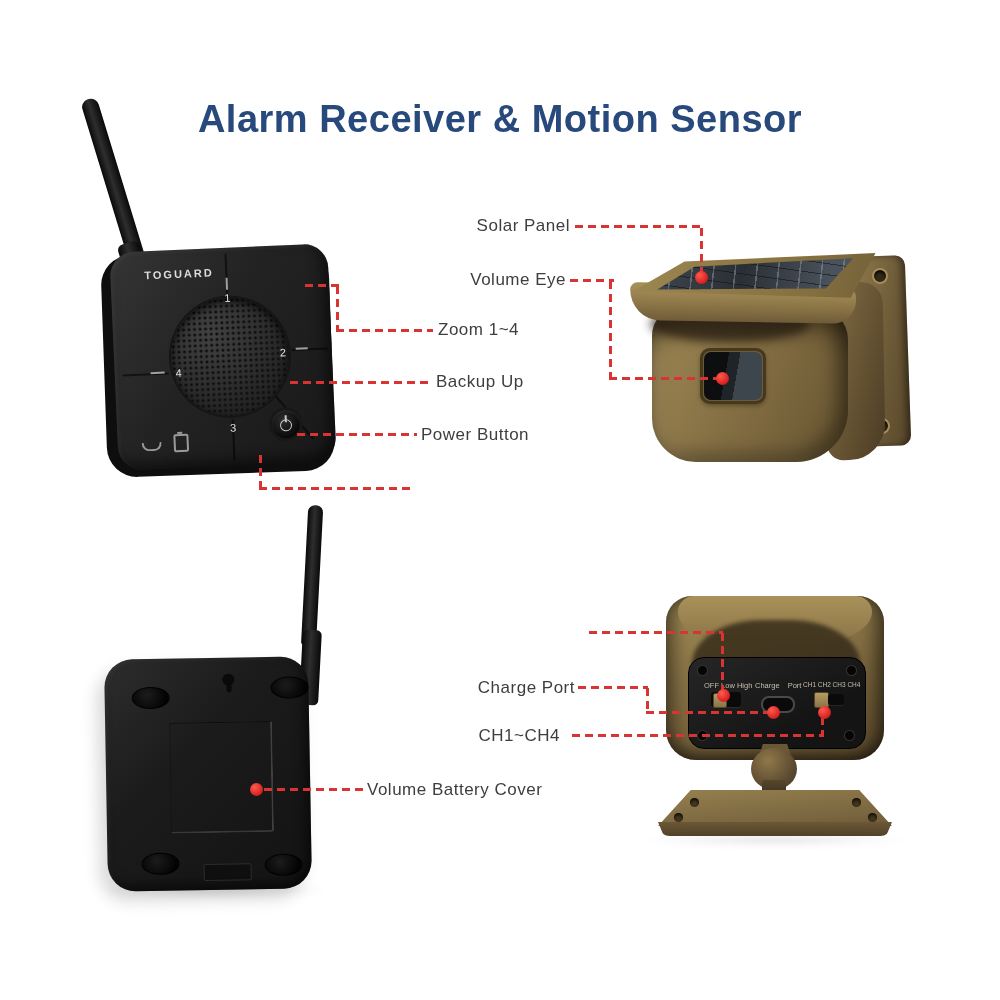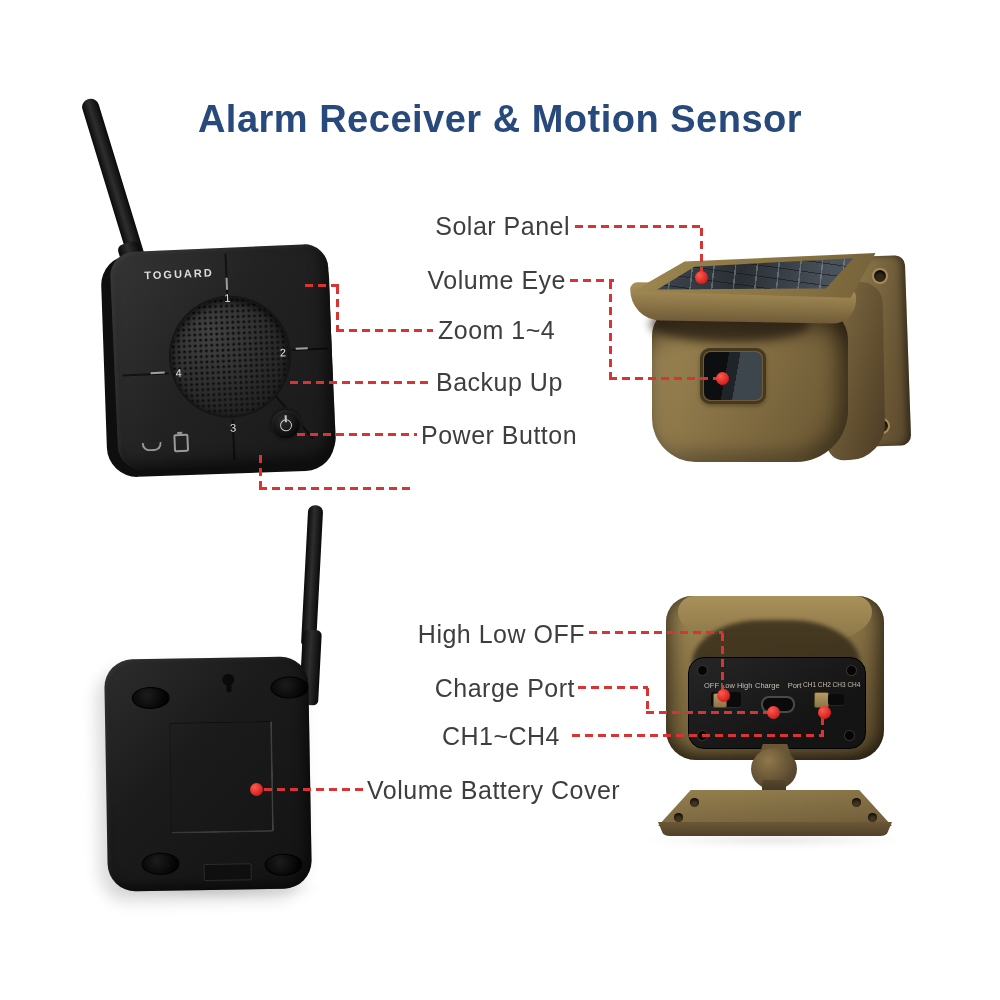--- a/index.html
+++ b/index.html
@@ -6,21 +6,21 @@
     --red:#d93434;
     --title-blue:#27497b;
     --label-gray:#3e3e3e;
   }
   html,body{margin:0;padding:0;background:#fff;}
   .stage{position:relative;width:1000px;height:1000px;background:#fff;overflow:hidden;
          font-family:"Liberation Sans",sans-serif;}
   .abs{position:absolute;}
   .title{position:absolute;left:0;right:0;top:98px;text-align:center;
          font-size:38px;font-weight:bold;letter-spacing:.5px;color:var(--title-blue);}
-  .callout-label{position:absolute;font-size:25px;letter-spacing:.5px;color:var(--label-gray);
+  .callout-label{position:absolute;font-size:17px;letter-spacing:.5px;color:var(--label-gray);
                  line-height:32px;white-space:nowrap;}
   .dash-h{position:absolute;height:3px;
           background:repeating-linear-gradient(90deg,var(--red) 0 8px,transparent 8px 13px);}
   .dash-v{position:absolute;width:3px;
           background:repeating-linear-gradient(180deg,var(--red) 0 8px,transparent 8px 13px);}
   .dot{position:absolute;width:13px;height:13px;border-radius:50%;
        background:radial-gradient(circle at 35% 32%,#ff5a4d,#d21f1f 72%);}
   .callout-layer{z-index:10;}
 
   
@@ -259,21 +259,20 @@
 
     <div class="callout-label" style="left:436px;top:366px;">Backup Up</div>
     <div class="dash-h" style="left:290px;top:381px;width:141px;"></div>
 
     <div class="callout-label" style="left:421px;top:419px;">Power Button</div>
     <div class="dash-h" style="left:297px;top:433px;width:120px;"></div>
 
     <div class="dash-v" style="left:259px;top:455px;height:35px;"></div>
     <div class="dash-h" style="left:259px;top:487px;width:152px;"></div>
 
-    <div class="callout-label" style="right:415px;top:618px;">High Low OFF</div>
     <div class="dash-h" style="left:589px;top:631px;width:134px;"></div>
     <div class="dash-v" style="left:721px;top:633px;height:58px;"></div>
     <div class="dot" style="left:717px;top:689px;"></div>
 
     <div class="callout-label" style="right:425px;top:672px;">Charge Port</div>
     <div class="dash-h" style="left:578px;top:686px;width:70px;"></div>
     <div class="dash-v" style="left:646px;top:688px;height:26px;"></div>
     <div class="dash-h" style="left:646px;top:711px;width:122px;"></div>
     <div class="dot" style="left:767px;top:706px;"></div>
 

